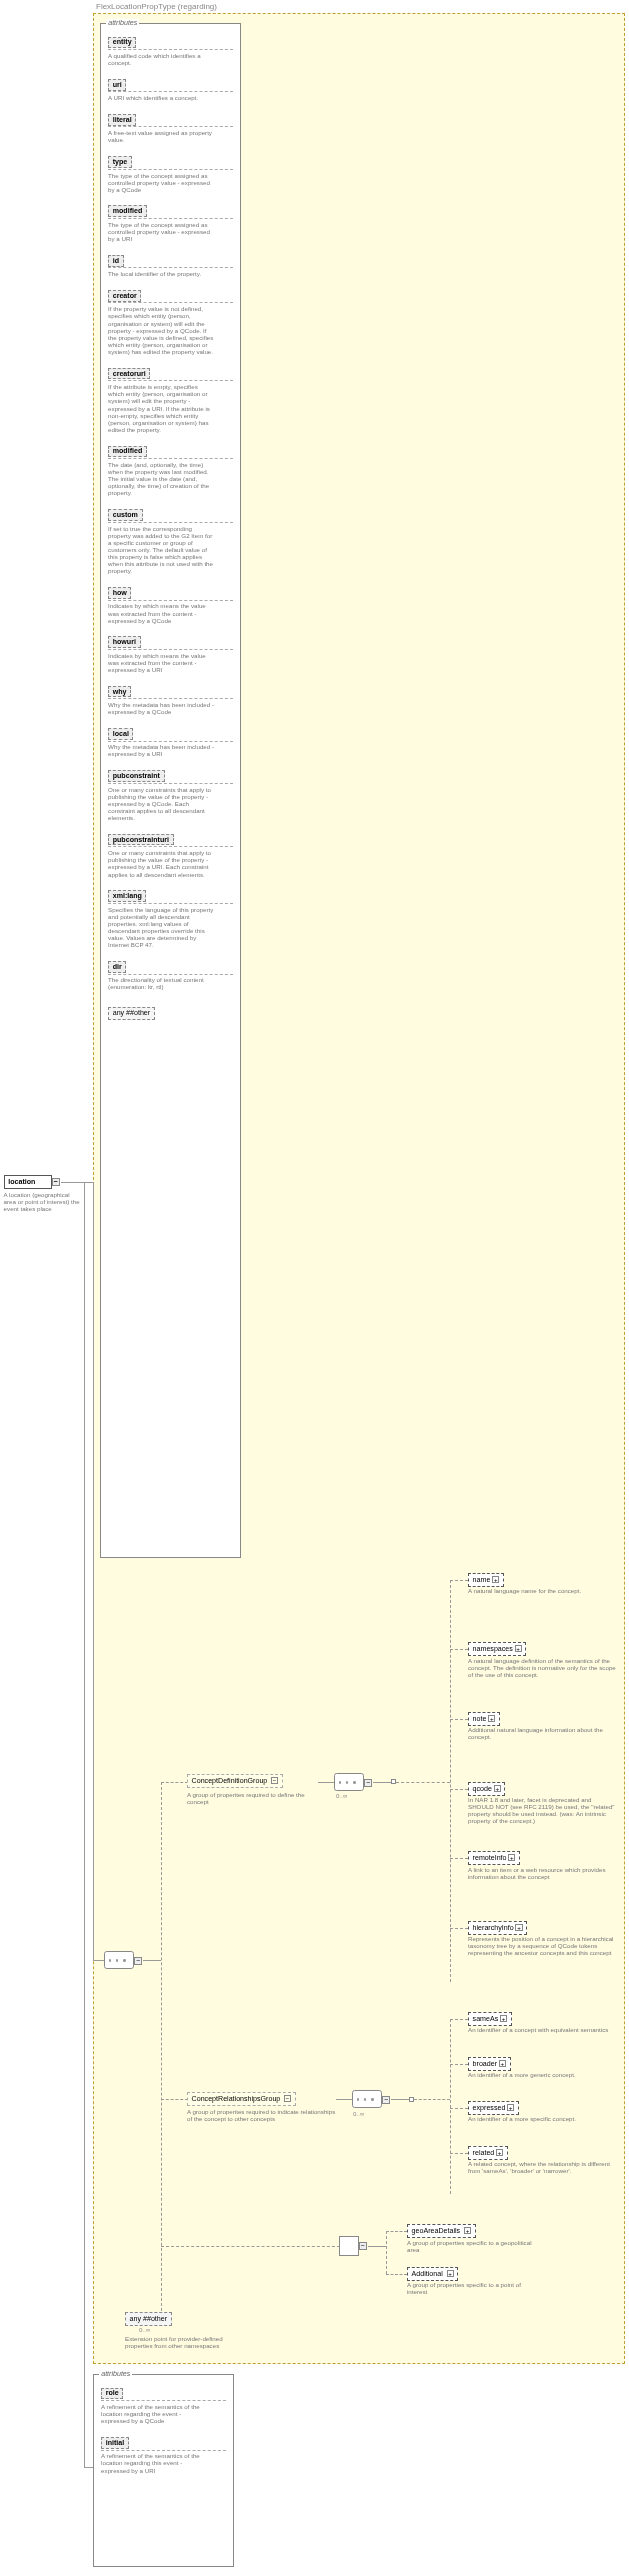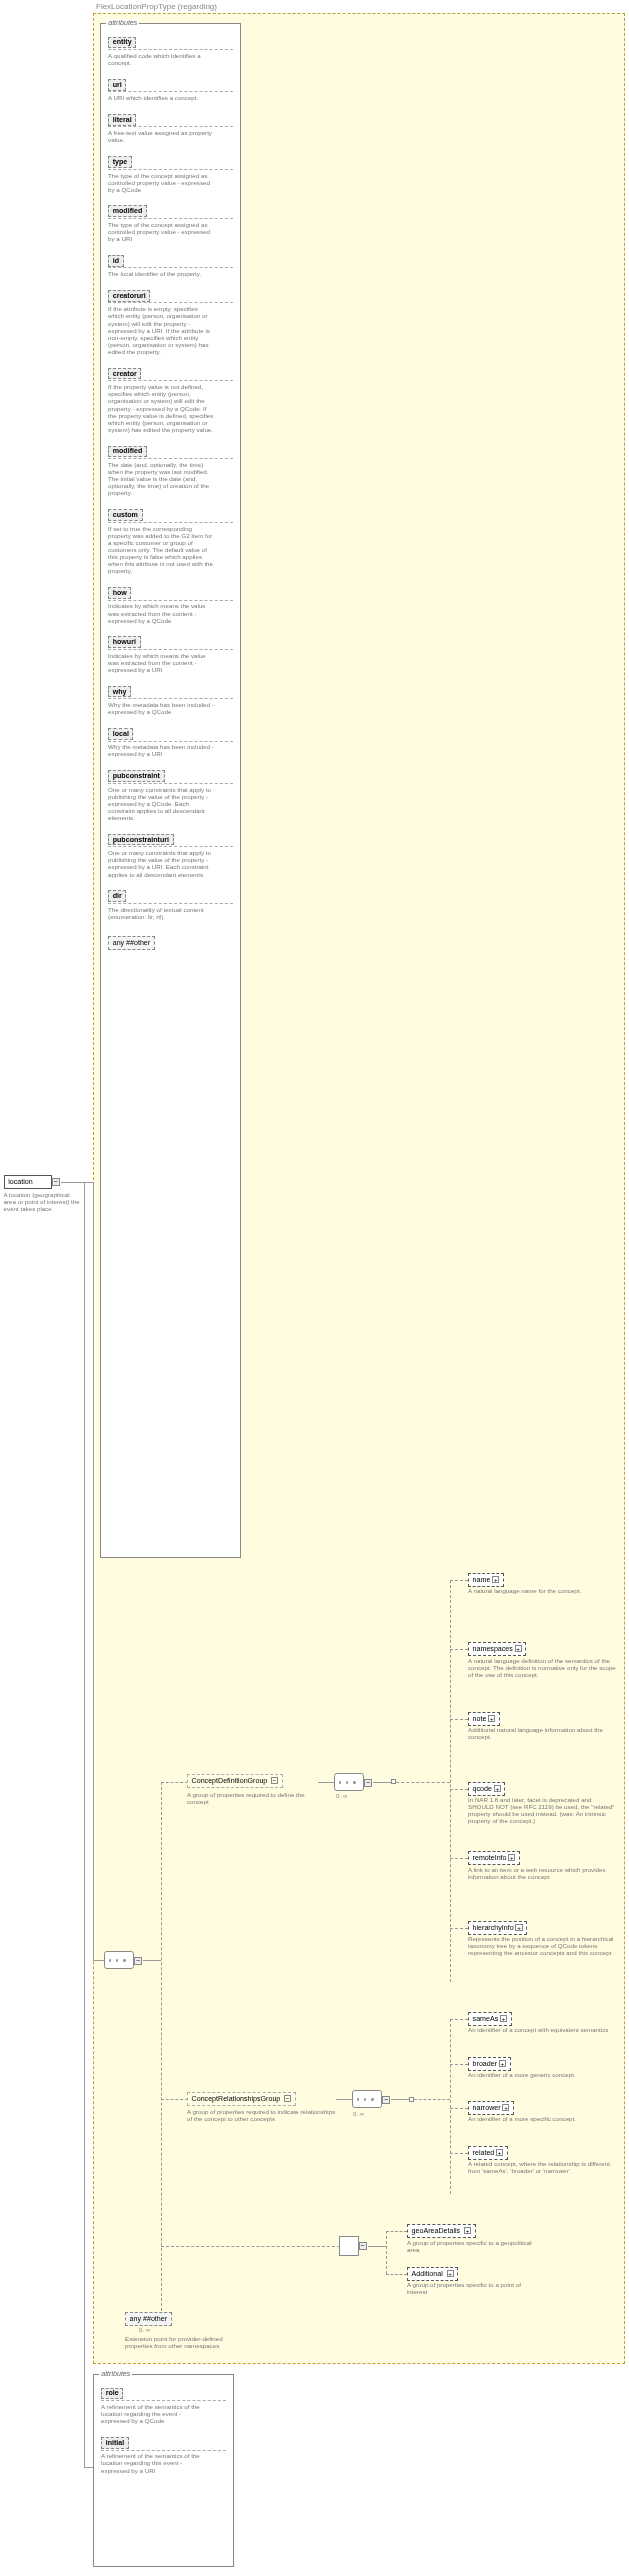--- a/index.html
+++ b/index.html
@@ -65,21 +65,21 @@
     max-width: 107px;
   }
   .node {
     position: absolute;
     border: 0.9px solid #555;
     background: #fff;
     padding: 1.8px 3.6px;
     font-size: 7.1px;
   }
   .node.dashed { border-style: dashed; }
-  .node.bold-text { font-weight: normal; }
+  .node.bold-text { font-weight: bold; }
   .node-desc {
     position: absolute;
     font-size: 6.2px;
     color: #777;
     line-height: 1.15;
   }
   .expander {
     position: absolute;
     width: 8px;
     height: 8px;
@@ -170,30 +170,31 @@
 
   <div class="attr-panel" style="left:100px; top:23px; width:141px; height:1535px;">
     <div class="attr-panel-header">attributes</div>
     <div id="attrs1-container">
         <div class="attr-item"><span class="attr-name">entity</span><div class="dotted-under"></div><div class="attr-desc">A qualified code which identifies a concept.</div></div>
         <div class="attr-item"><span class="attr-name">uri</span><div class="dotted-under"></div><div class="attr-desc">A URI which identifies a concept.</div></div>
         <div class="attr-item"><span class="attr-name">literal</span><div class="dotted-under"></div><div class="attr-desc">A free-text value assigned as property value.</div></div>
         <div class="attr-item"><span class="attr-name">type</span><div class="dotted-under"></div><div class="attr-desc">The type of the concept assigned as controlled property value - expressed by a QCode</div></div>
         <div class="attr-item"><span class="attr-name">modified</span><div class="dotted-under"></div><div class="attr-desc">The type of the concept assigned as controlled property value - expressed by a URI</div></div>
         <div class="attr-item"><span class="attr-name">id</span><div class="dotted-under"></div><div class="attr-desc">The local identifier of the property.</div></div>
+        <div class="attr-item"><span class="attr-name">creator</span><div class="dotted-under"></div><div class="attr-desc">If the property value is not defined, specifies which entity (person, organisation or system) will edit the property - expressed by a QCode. If the property value is defined, specifies which entity (person, organisation or system) has edited the property value.</div></div>
         <div class="attr-item"><span class="attr-name">creatoruri</span><div class="dotted-under"></div><div class="attr-desc">If the attribute is empty, specifies which entity (person, organisation or system) will edit the property - expressed by a URI. If the attribute is non-empty, specifies which entity (person, organisation or system) has edited the property.</div></div>
-        <div class="attr-item"><span class="attr-name">creator</span><div class="dotted-under"></div><div class="attr-desc">If the property value is not defined, specifies which entity (person, organisation or system) will edit the property - expressed by a QCode. If the property value is defined, specifies which entity (person, organisation or system) has edited the property value.</div></div>
         <div class="attr-item"><span class="attr-name">modified</span><div class="dotted-under"></div><div class="attr-desc">The date (and, optionally, the time) when the property was last modified. The initial value is the date (and, optionally, the time) of creation of the property.</div></div>
         <div class="attr-item"><span class="attr-name">custom</span><div class="dotted-under"></div><div class="attr-desc">If set to true the corresponding property was added to the G2 Item for a specific customer or group of customers only. The default value of this property is false which applies when this attribute is not used with the property.</div></div>
         <div class="attr-item"><span class="attr-name">how</span><div class="dotted-under"></div><div class="attr-desc">Indicates by which means the value was extracted from the content - expressed by a QCode</div></div>
         <div class="attr-item"><span class="attr-name">howuri</span><div class="dotted-under"></div><div class="attr-desc">Indicates by which means the value was extracted from the content - expressed by a URI</div></div>
         <div class="attr-item"><span class="attr-name">why</span><div class="dotted-under"></div><div class="attr-desc">Why the metadata has been included - expressed by a QCode</div></div>
         <div class="attr-item"><span class="attr-name">local</span><div class="dotted-under"></div><div class="attr-desc">Why the metadata has been included - expressed by a URI</div></div>
         <div class="attr-item"><span class="attr-name">pubconstraint</span><div class="dotted-under"></div><div class="attr-desc">One or many constraints that apply to publishing the value of the property - expressed by a QCode. Each constraint applies to all descendant elements.</div></div>
         <div class="attr-item"><span class="attr-name">pubconstrainturi</span><div class="dotted-under"></div><div class="attr-desc">One or many constraints that apply to publishing the value of the property - expressed by a URI. Each constraint applies to all descendant elements.</div></div>
+        <div class="attr-item"><span class="attr-name">xml:lang</span><div class="dotted-under"></div><div class="attr-desc">Specifies the language of this property and potentially all descendant properties. xml:lang values of descendant properties override this value. Values are determined by Internet BCP 47.</div></div>
         <div class="attr-item"><span class="attr-name">dir</span><div class="dotted-under"></div><div class="attr-desc">The directionality of textual content (enumeration: ltr, rtl)</div></div>
       </div>
     
     <div class="any-box" style="position:relative; margin:10.7px 7.1px 7.1px 7.1px; display:inline-block;">
       <span>any ##other</span>
     </div>
   </div>
 
   <div class="node bold-text" style="left:3.6px; top:1175px; width:48px;">
     <span>location</span>
@@ -280,21 +281,21 @@
   <div class="vline dashed" style="left:450px; top:2019px; height:175px;"></div>
 
   <div id="crg-children">
       <div class="hline dashed" style="left: 450px; top: 2019px; width: 18px;"></div>
       <div class="node dashed" style="left: 468px; top: 2012px;"><span>sameAs</span><span class="plus-icon">+</span></div>
       <div class="node-desc" style="left: 468px; top: 2026px; width: 150px;">An identifier of a concept with equivalent semantics</div>
       <div class="hline dashed" style="left: 450px; top: 2064px; width: 18px;"></div>
       <div class="node dashed" style="left: 468px; top: 2057px;"><span>broader</span><span class="plus-icon">+</span></div>
       <div class="node-desc" style="left: 468px; top: 2071px; width: 150px;">An identifier of a more generic concept.</div>
       <div class="hline dashed" style="left: 450px; top: 2108px; width: 18px;"></div>
-      <div class="node dashed" style="left: 468px; top: 2101px;"><span>narrower</span><span class="plus-icon">+</span></div>
+      <div class="node dashed" style="left: 468px; top: 2101px;"><span>expressed</span><span class="plus-icon">+</span></div>
       <div class="node-desc" style="left: 468px; top: 2115px; width: 150px;">An identifier of a more specific concept.</div>
       <div class="hline dashed" style="left: 450px; top: 2153px; width: 18px;"></div>
       <div class="node dashed" style="left: 468px; top: 2146px;"><span>related</span><span class="plus-icon">+</span></div>
       <div class="node-desc" style="left: 468px; top: 2160px; width: 150px;">A related concept, where the relationship is different from 'sameAs', 'broader' or 'narrower'.</div>
     </div>
 
   <div class="hline dashed" style="left:161px; top:2246px; width:179px;"></div>
   <div class="switch-box" style="left:339px; top:2236px;">
     <div class="expander" style="right:-9px; top:5.4px;">−</div>
   </div>

